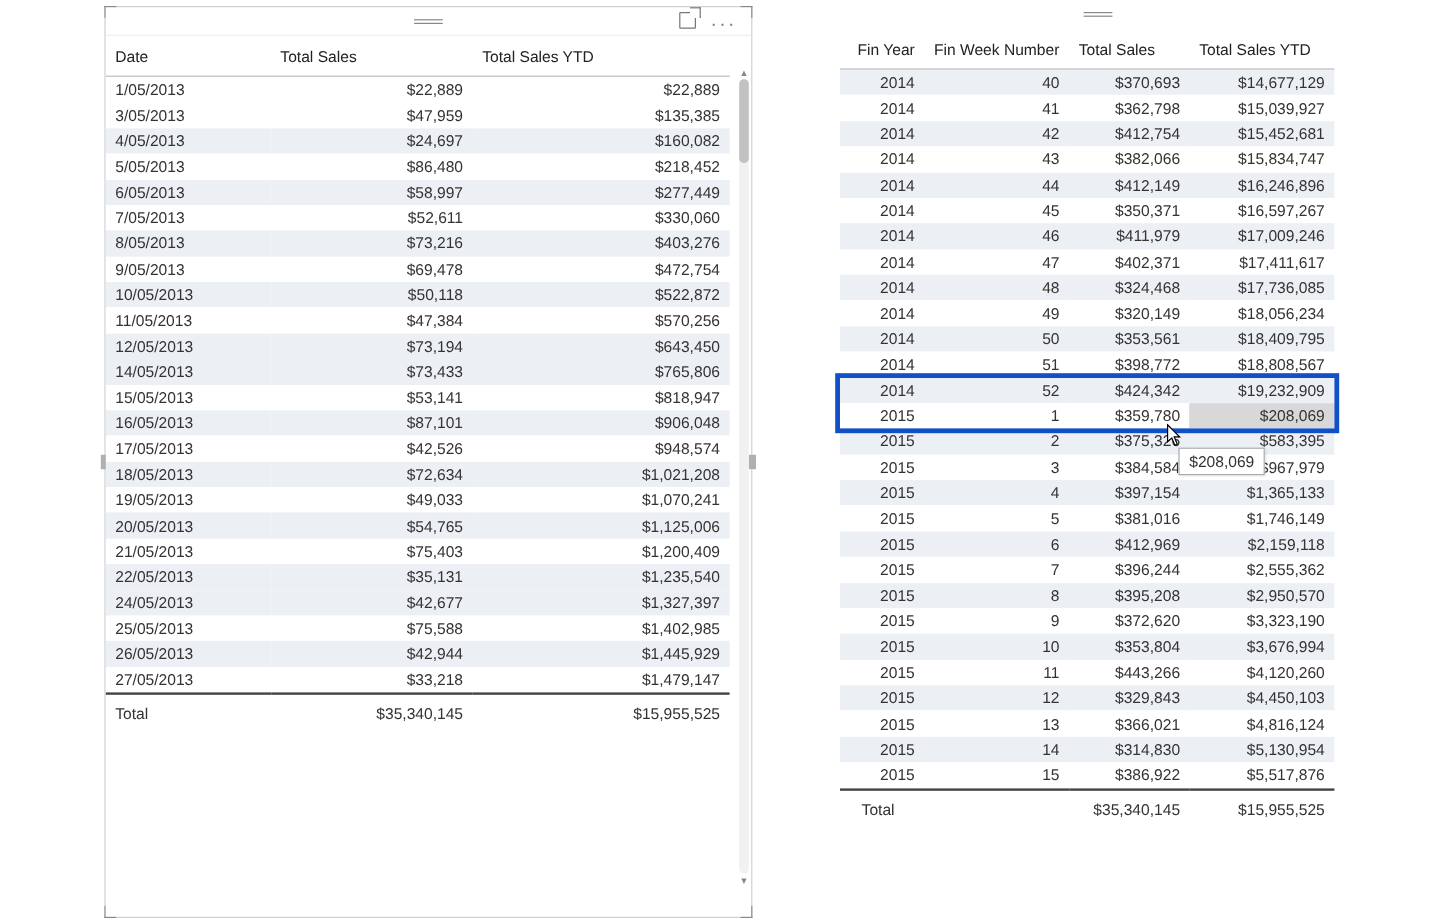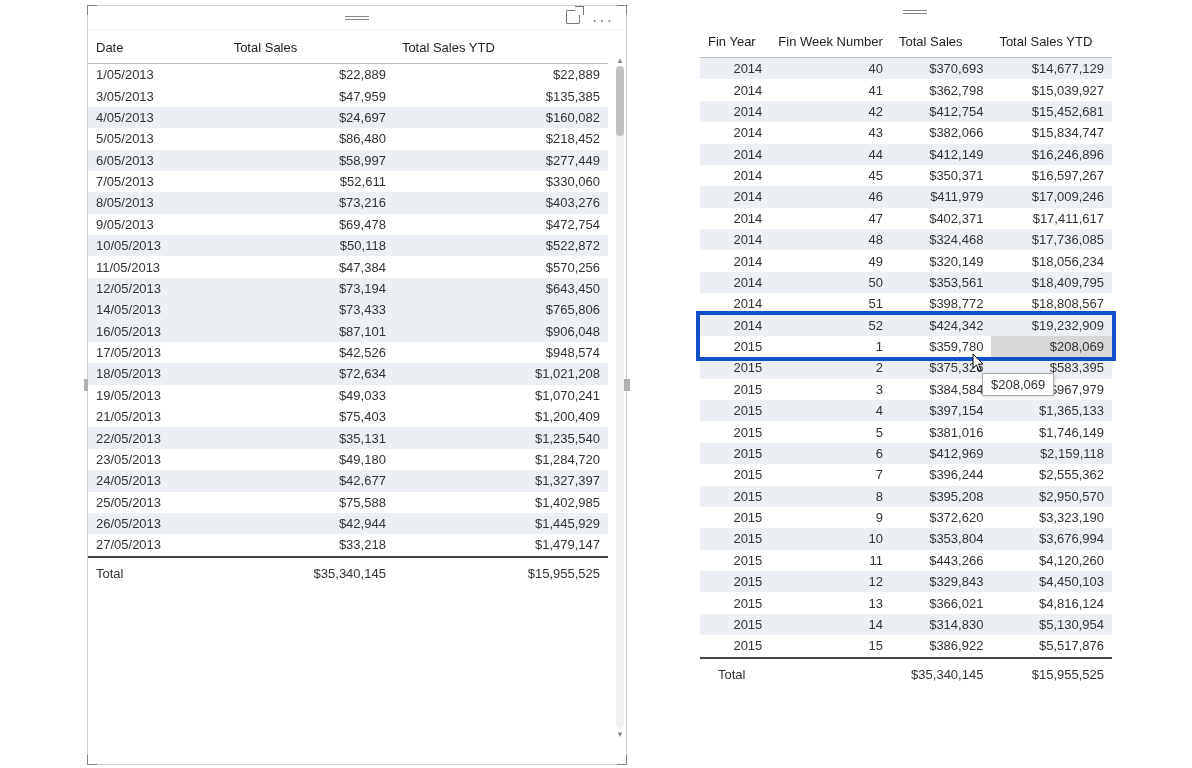--- a/index.html
+++ b/index.html
@@ -118,21 +118,21 @@
   .left table col.c1 { width: 90px; }
   .left table col.c2 { width: 110px; }
   .left table col.c3 { width: 140px; }
   .left thead th:nth-child(2),
   .left thead th:nth-child(3) { text-align: left; }
   
   .right table col.c1 { width: 70px; }
   .right table col.c2 { width: 120px; }
   .right table col.c3 { width: 100px; }
   .right table col.c4 { width: 120px; }
-  .right thead th:nth-child(1) { text-align: left; }
+  .right thead th:nth-child(1) { text-align: right; }
   .right thead th:nth-child(2),
   .right thead th:nth-child(3),
   .right thead th:nth-child(4) { text-align: left; }
   .right tbody td:nth-child(1),
   .right tbody td:nth-child(2),
   .right tbody td:nth-child(3),
   .right tbody td:nth-child(4) { text-align: right; }
   .right tfoot td:nth-child(1) { text-align: left; padding-left: 18px; }
   .right tfoot td:nth-child(2) { text-align: right; }
   .right tfoot td:nth-child(3) { text-align: right; }
@@ -299,54 +299,59 @@
           <tr class="even">
             <td>12/05/2013</td>
             <td class="num">$73,194</td>
             <td class="num">$643,450</td>
           </tr>
           <tr class="even">
             <td>14/05/2013</td>
             <td class="num">$73,433</td>
             <td class="num">$765,806</td>
           </tr>
+          <tr class="odd">
+            <td>15/05/2013</td>
+            <td class="num">$53,141</td>
+            <td class="num">$818,947</td>
+          </tr>
           <tr class="even">
             <td>16/05/2013</td>
             <td class="num">$87,101</td>
             <td class="num">$906,048</td>
           </tr>
           <tr class="odd">
             <td>17/05/2013</td>
             <td class="num">$42,526</td>
             <td class="num">$948,574</td>
           </tr>
           <tr class="even">
             <td>18/05/2013</td>
             <td class="num">$72,634</td>
             <td class="num">$1,021,208</td>
           </tr>
           <tr class="odd">
             <td>19/05/2013</td>
             <td class="num">$49,033</td>
             <td class="num">$1,070,241</td>
           </tr>
+          <tr class="even">
+            <td>20/05/2013</td>
+            <td class="num">$54,765</td>
+            <td class="num">$1,125,006</td>
+          </tr>
           <tr class="odd">
             <td>21/05/2013</td>
             <td class="num">$75,403</td>
             <td class="num">$1,200,409</td>
           </tr>
           <tr class="even">
             <td>22/05/2013</td>
             <td class="num">$35,131</td>
             <td class="num">$1,235,540</td>
-          </tr>
-          <tr class="odd">
-            <td>23/05/2013</td>
-            <td class="num">$49,180</td>
-            <td class="num">$1,284,720</td>
           </tr>
           <tr class="even">
             <td>24/05/2013</td>
             <td class="num">$42,677</td>
             <td class="num">$1,327,397</td>
           </tr>
           <tr class="odd">
             <td>25/05/2013</td>
             <td class="num">$75,588</td>
             <td class="num">$1,402,985</td>

